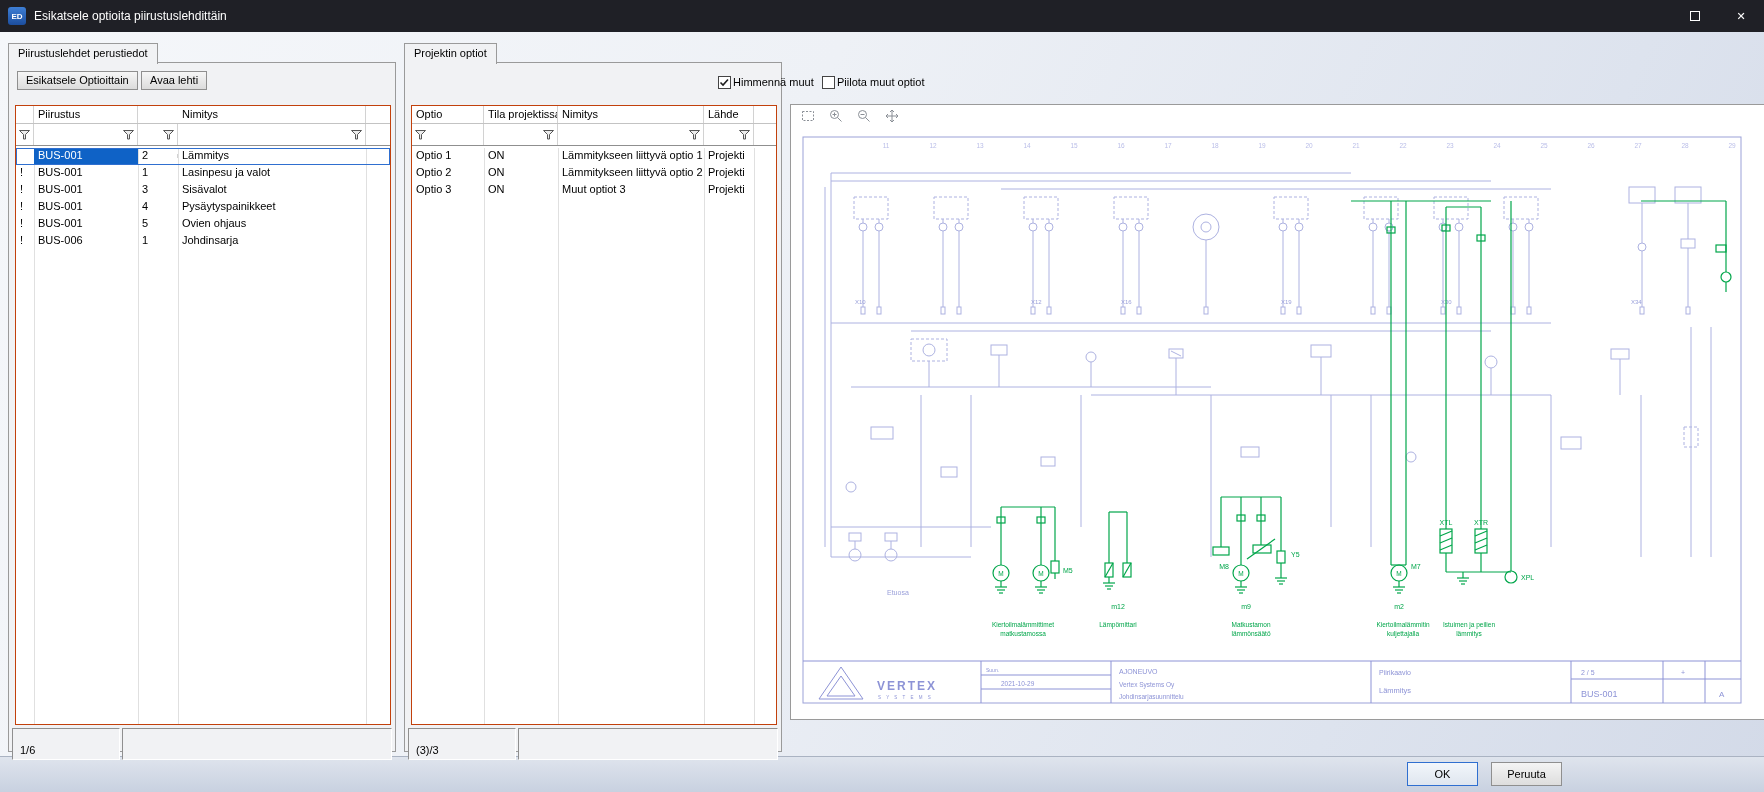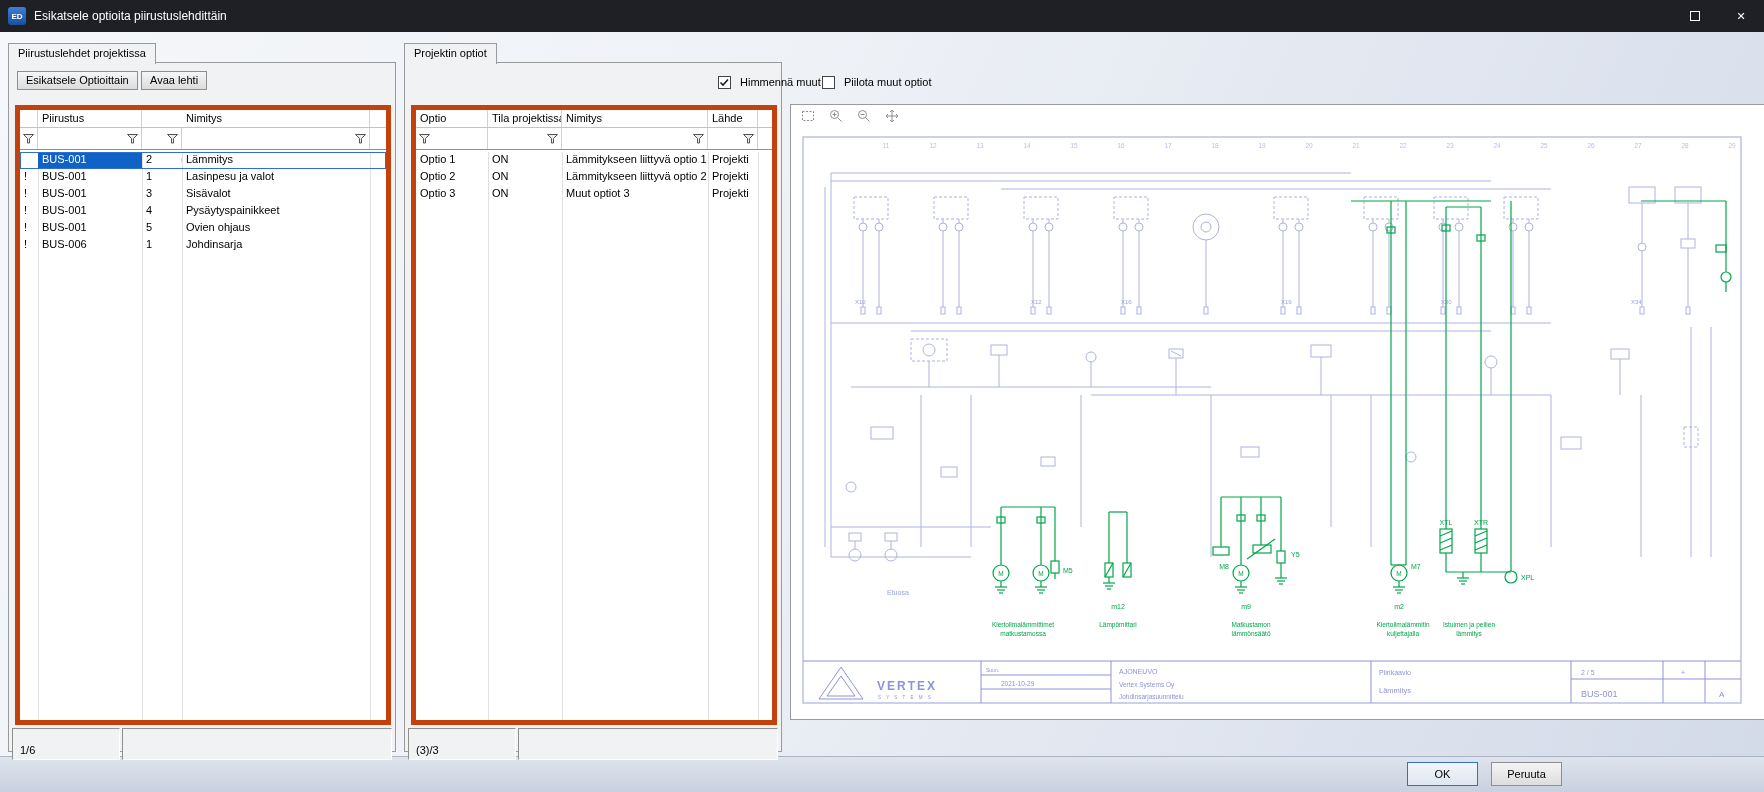--- a/index.html
+++ b/index.html
@@ -25,40 +25,40 @@
   .tab { position:absolute; top:31px; height:19px; padding:3px 9px 0 9px; background:#e2e5ea;
          border:1px solid #9a9a9a; border-bottom:none; z-index:2; white-space:nowrap; }
   .tab.act { top:11px; height:21px; background:#f1f2f4; z-index:4; }
 
   .page { position:absolute; top:30px; height:690px; background:#f1f2f4; border:1px solid #9a9a9a; z-index:3; }
 
   .btn { position:absolute; height:19px; line-height:17px; padding:0 8px; text-align:center;
          background:linear-gradient(#f6f6f6,#dcdcdc); border:1px solid #8f8f8f; white-space:nowrap; }
 
   
-  .tbl { position:absolute; background:#fff; border:5px solid #c2410c; overflow:hidden; }
+  .tbl { position:absolute; background:#fff; border:1px solid #c2410c; overflow:hidden; }
   .tbl-head { display:flex; height:18px; background:#fff; border-bottom:1px solid #c3c3c3; }
   .th { padding:2px 4px; border-right:1px solid #d2d2d2; white-space:nowrap; overflow:hidden; }
   .tbl-filter { display:flex; height:22px; background:#fff; border-bottom:1px solid #8f8f8f; }
   .fc { display:flex; align-items:center; justify-content:flex-end; padding:0 3px; border-right:1px solid #d2d2d2; }
   .fc.first { justify-content:center; }
   .fc.left { justify-content:flex-start; }
   .tbl-body { position:absolute; top:42px; left:0; right:0; bottom:0; }
   .vl { position:absolute; top:0; bottom:0; width:1px; background:#e0e0e0; }
   .row { display:flex; height:17px; position:relative; }
   .cell { padding:1px 4px; white-space:nowrap; overflow:hidden; }
   .row.sel { outline:1px solid #2f6fd0; outline-offset:-1px; }
   .cell.selp { background:#0f62c6; color:#fff; }
 
   .statusbar { position:absolute; left:3px; right:3px; bottom:3px; height:20px; display:flex; gap:2px; }
   .seg { border:1px solid; border-color:#8f8f8f #ffffff #ffffff #8f8f8f; background:#f1f2f4; padding:15px 7px; }
   .seg.s1 { width:108px; } .seg.s2 { flex:1; }
 
   
-  .cb { position:absolute; top:42px; height:16px; display:flex; align-items:center; gap:9px; z-index:5; }
+  .cb { position:absolute; top:42px; height:16px; display:flex; align-items:center; gap:2px; z-index:5; }
   .cbbox { width:13px; height:13px; border:1px solid #444; background:#fff; display:flex; align-items:center; justify-content:center; }
 
   
   .preview { position:absolute; left:790px; top:72px; width:1126px; height:616px; background:#fff;
              border:1px solid #9a9a9a; z-index:3; }
   .pv-toolbar { height:22px; display:flex; align-items:center; gap:10px; padding-left:8px; background:#fff; }
   .pvicon { display:flex; align-items:center; justify-content:center; width:18px; height:18px; }
 
   
   .footband { position:absolute; left:0; right:0; top:724px; bottom:0;
@@ -84,21 +84,21 @@
           </svg>
       </div>
       <div class="winbtn">
         <span>✕</span>
       </div>
     </div>
   </div>
 
   <div class="content">
 
-    <div class="tab act" style="left:8px;">Piirustuslehdet projektissa</div>
+    <div class="tab act" style="left:8px;">Piirustuslehdet perustiedot</div>
     <div class="tab" style="left:168px;">Lisätiedot</div>
 
     <div class="page" style="left:8px; width:388px;">
       <div class="btn" style="left:8px; top:8px;">Esikatsele Optioittain</div>
       <div class="btn" style="left:132px; top:8px;">Avaa lehti</div>
 
       <div class="tbl" style="left:6px; top:42px; width:376px; height:620px;">
         <div class="tbl-head">
           <div class="th" style="width:18px;"></div>
           <div class="th" style="width:104px;">Piirustus</div>

